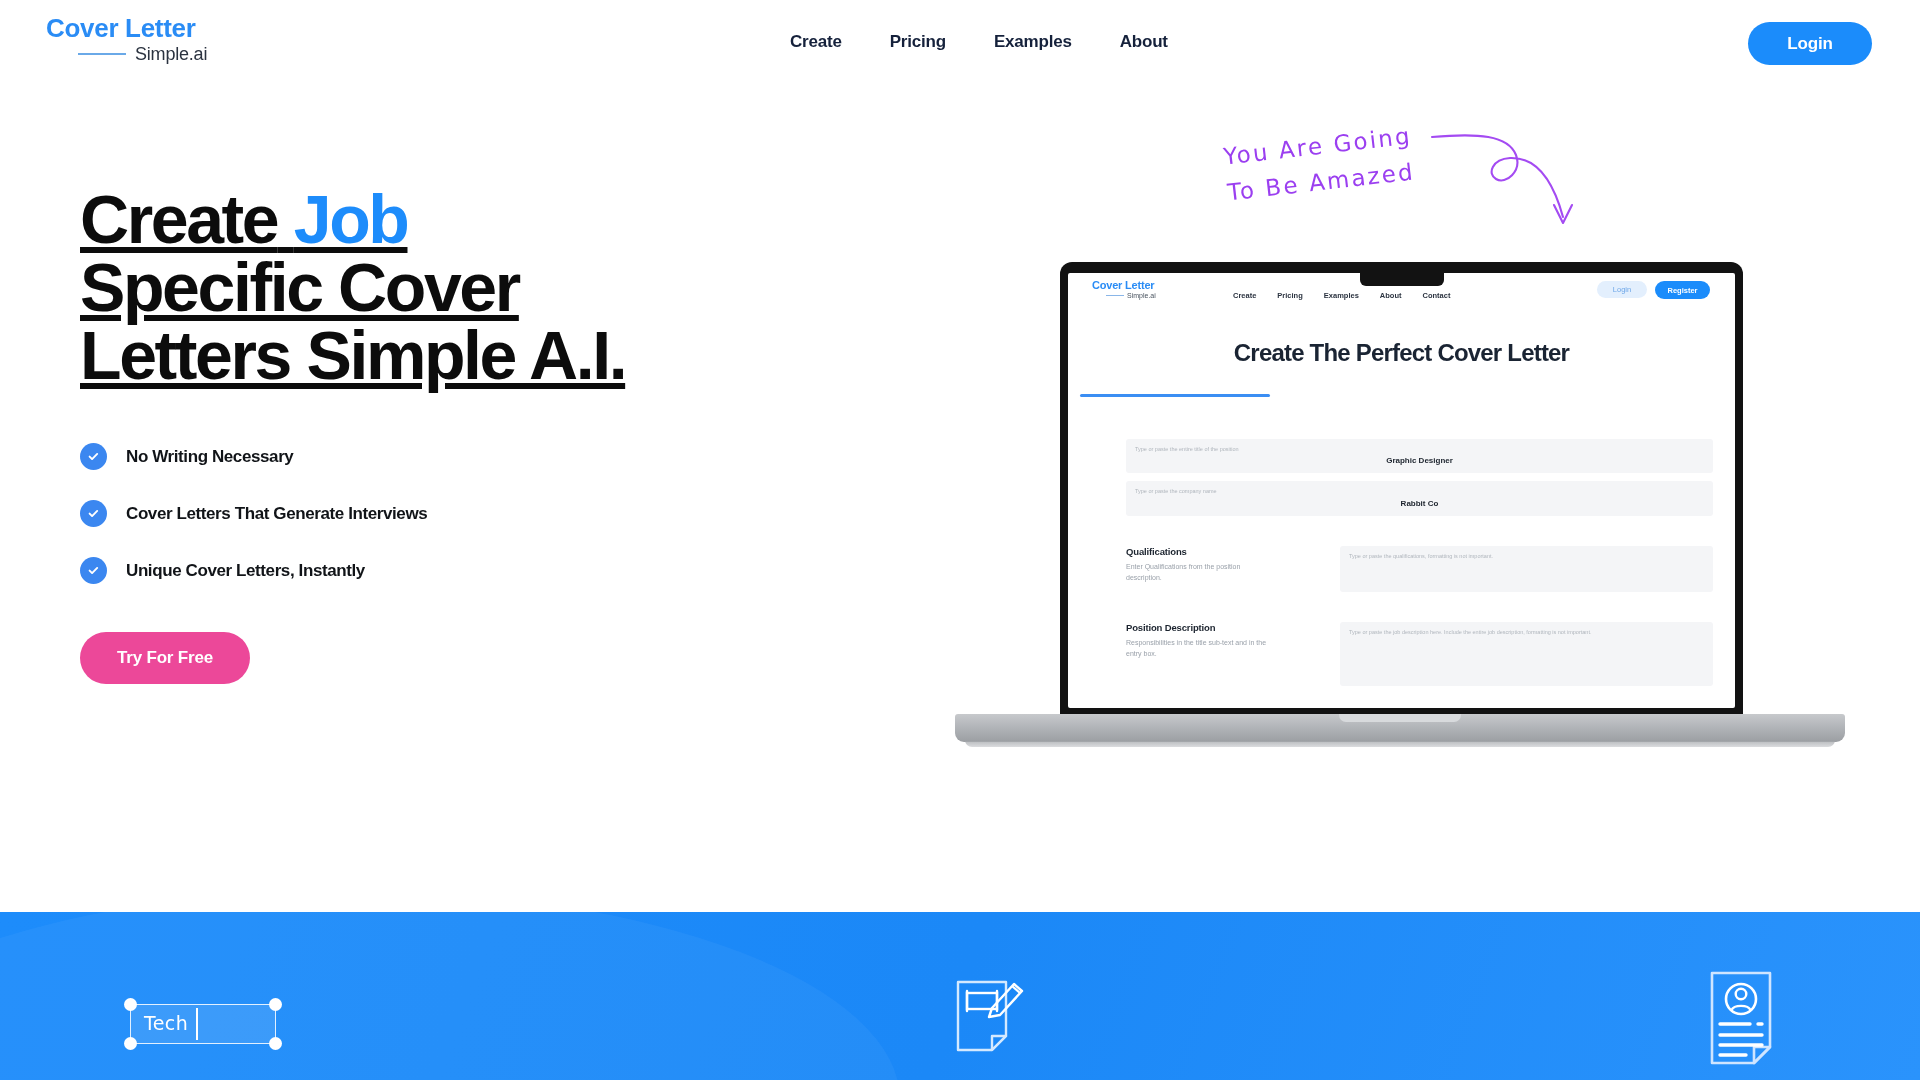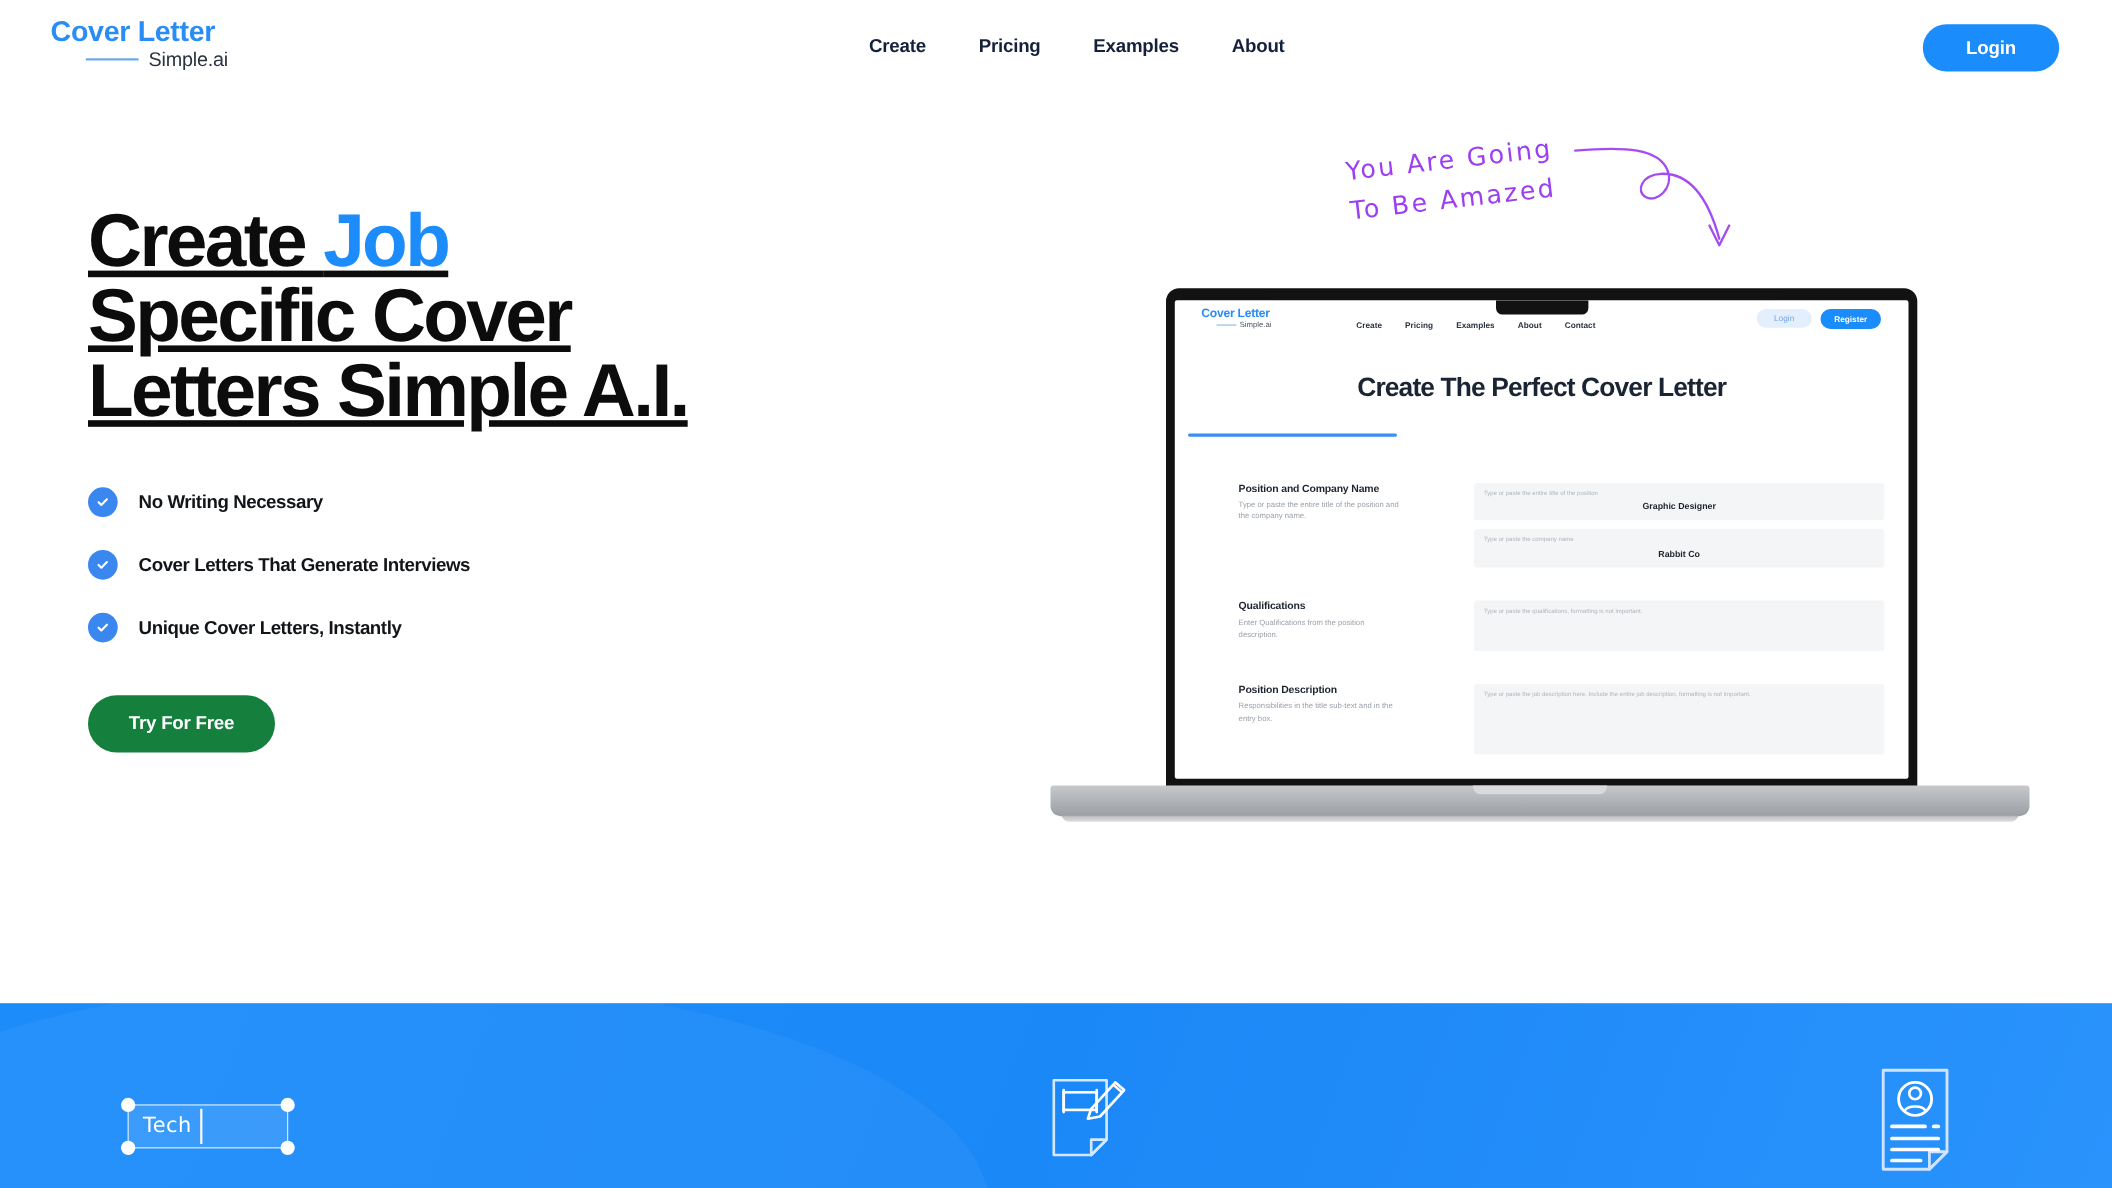--- a/index.html
+++ b/index.html
@@ -126,21 +126,21 @@
   .bullet-text {
     font-size: 17px;
     font-weight: bold;
     color: #111418;
     letter-spacing: -0.4px;
   }
 
   .cta-btn {
     margin-top: 48px;
     width: 170px; height: 52px;
-    background: #15803d;
+    background: #ec4899;
     border: none;
     border-radius: 26px;
     color: #ffffff;
     font-size: 17px;
     font-weight: bold;
     font-family: "Liberation Sans", sans-serif;
     letter-spacing: -0.2px;
     cursor: pointer;
   }
 
@@ -335,21 +335,21 @@
   .blue-band::before {
     content: "";
     position: absolute;
     left: -200px; bottom: -230px;
     width: 1100px; height: 420px;
     border-radius: 50%;
     background: rgba(255,255,255,0.045);
   }
   .icon-tech {
     position: absolute;
-    left: 110px; top: 998px;
+    left: 124px; top: 998px;
     width: 158px; height: 52px;
   }
   .tech-box {
     position: absolute;
     left: 6px; top: 6px;
     width: 146px; height: 40px;
     border: 1.6px solid rgba(255,255,255,0.85);
     background: rgba(255,255,255,0.10);
   }
   .tech-label {
@@ -482,24 +482,20 @@
         <div class="inner-login">Login</div>
         <div class="inner-register">Register</div>
       </div>
 
       <div class="inner-h1">Create The Perfect Cover Letter</div>
       <div class="inner-progress"></div>
 
       <div class="inner-form">
 
         <div class="form-row">
-          <div class="form-label-col">
-            <div class="form-label">Position and Company Name</div>
-            <div class="form-hint">Type or paste the entire title of the position and the company name.</div>
-          </div>
           <div class="form-fields">
             <div class="field">
               <div class="field-ph">Type or paste the entire title of the position</div>
               <div class="field-val">Graphic Designer</div>
             </div>
             <div class="field">
               <div class="field-ph">Type or paste the company name</div>
               <div class="field-val">Rabbit Co</div>
             </div>
           </div>

